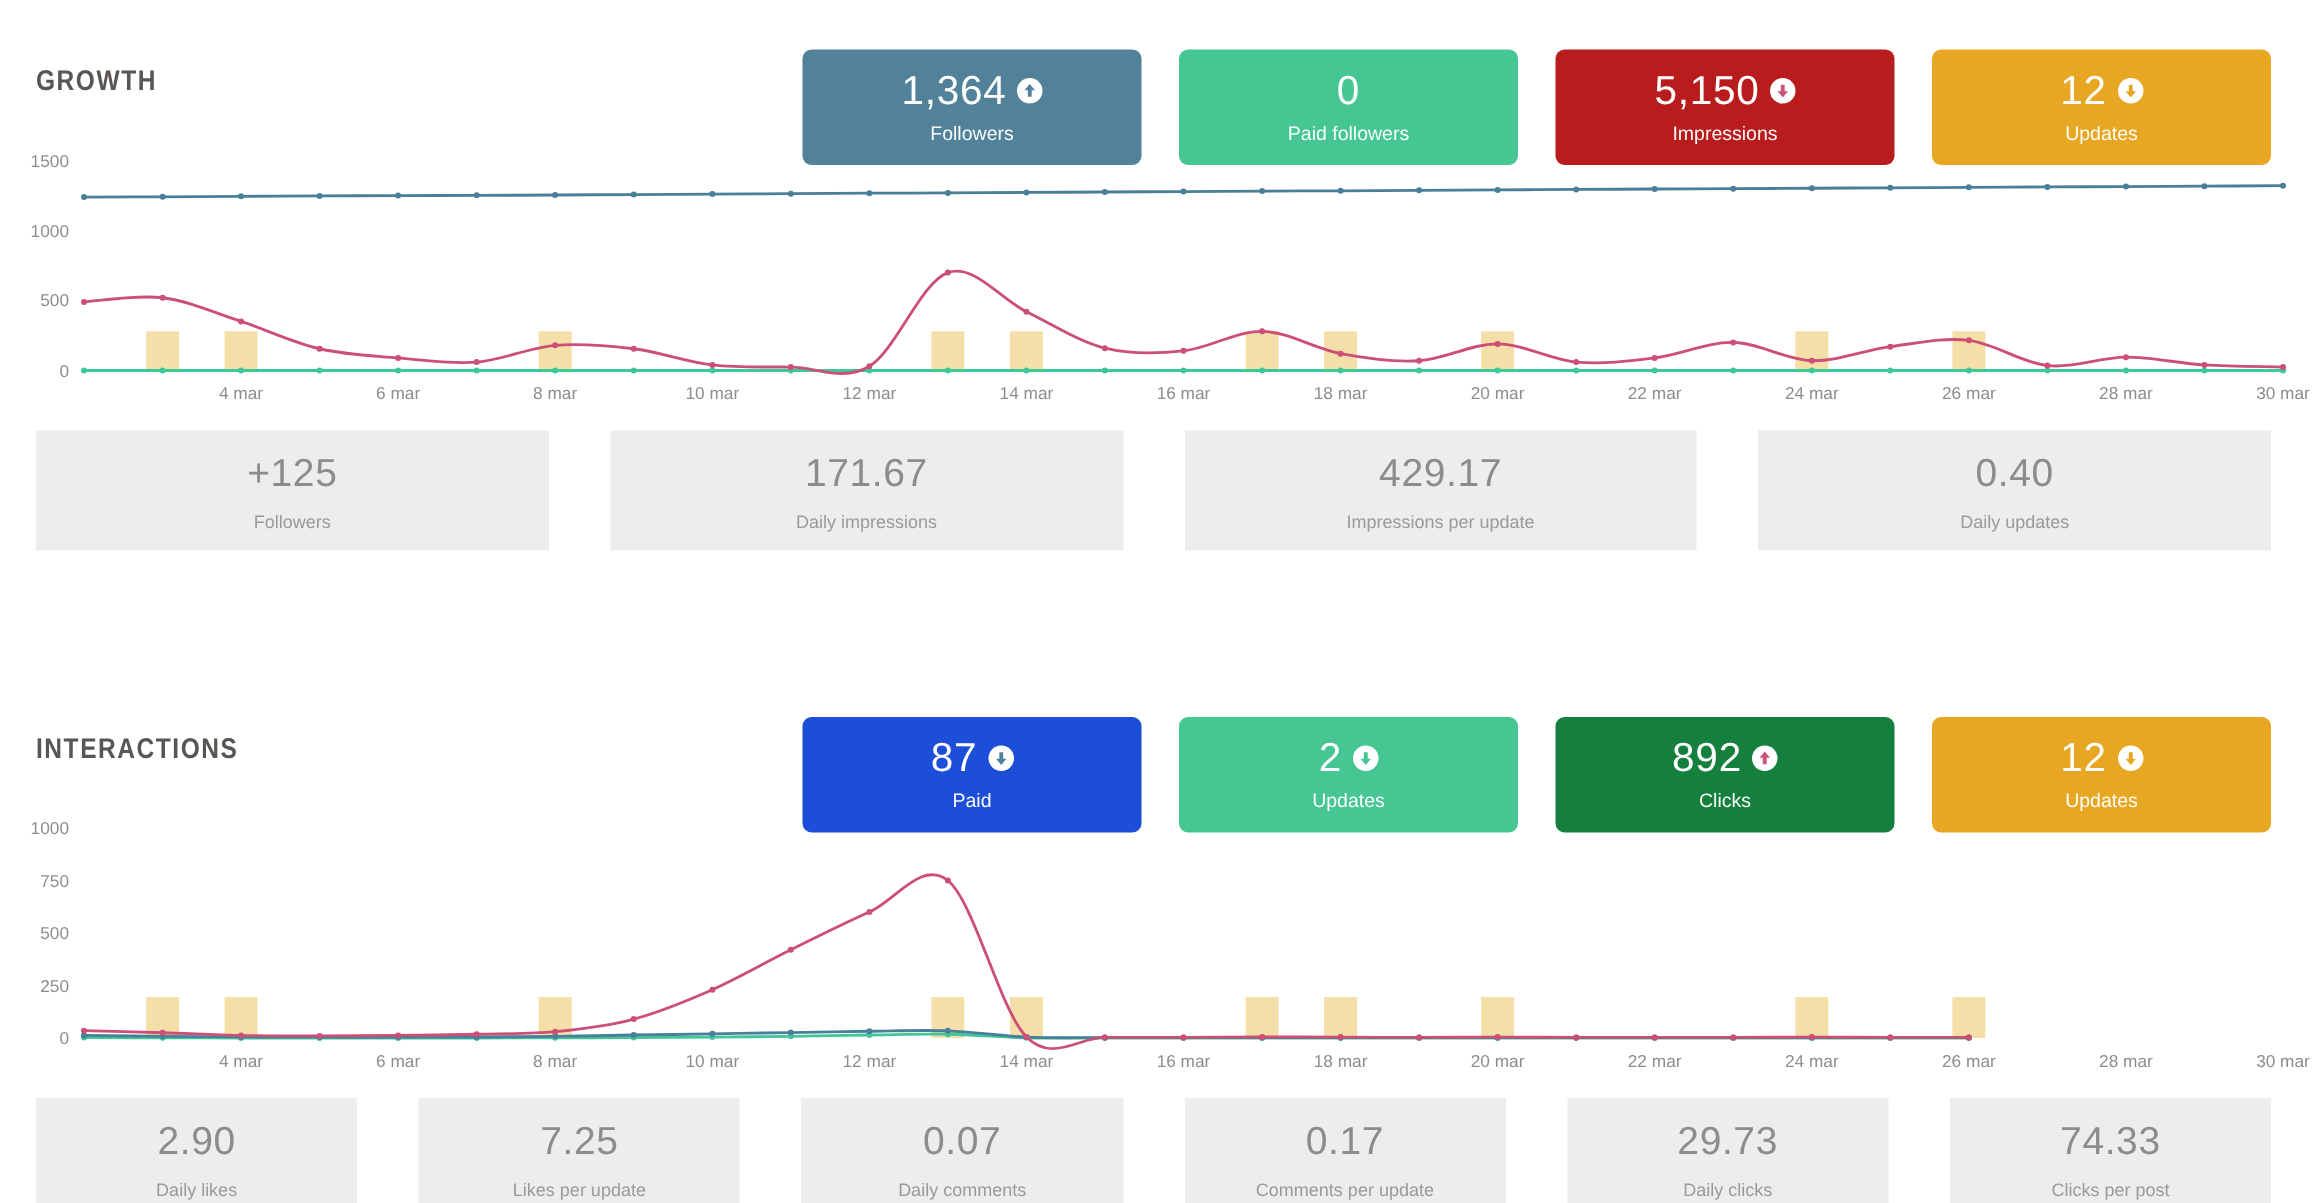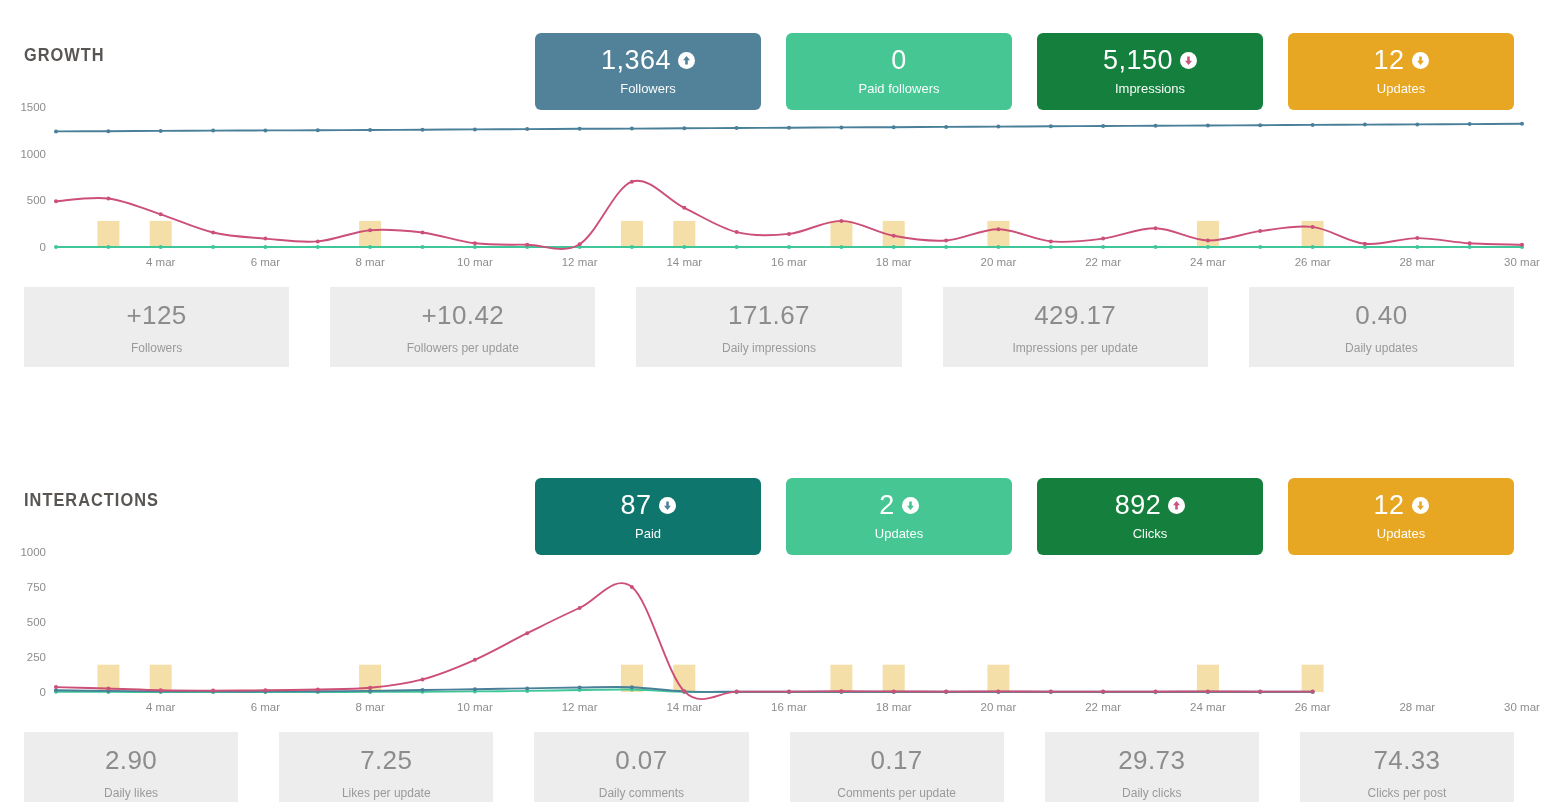--- a/index.html
+++ b/index.html
@@ -133,21 +133,21 @@
               </span>
             </div>
             <div class="kl">Followers</div>
           </div>
           <div class="kpi" style="background:#45c693">
             <div class="v-row">
               <span class="kv">0</span>
             </div>
             <div class="kl">Paid followers</div>
           </div>
-          <div class="kpi" style="background:#15803d">
+          <div class="kpi" style="background:#b91c1c">
             <div class="v-row">
               <span class="kv">5,150</span>
               <span class="arrow">
                 <svg width="17" height="17" viewBox="0 0 17 17">
                   <path d="M8.5 13 L5 8.8 H7.2 V4.5 H9.8 V8.8 H12 Z" fill="#cc5480"></path>
                 </svg>
               </span>
             </div>
             <div class="kl">Impressions</div>
           </div>
@@ -286,43 +286,39 @@
           <text x="1522.0" y="181" text-anchor="middle" font-size="11.5" fill="#8d8d8d" font-family="Liberation Sans, sans-serif">30 mar</text>
         </svg>
       </div>
       <div class="spacer-sm"></div>
       <div class="metrics">
         <div class="metric">
           <div class="mv">+125</div>
           <div class="ml">Followers</div>
         </div>
         <div class="metric">
-          <div class="mv">+10.42</div>
-          <div class="ml">Followers per update</div>
-        </div>
-        <div class="metric">
           <div class="mv">171.67</div>
           <div class="ml">Daily impressions</div>
         </div>
         <div class="metric">
           <div class="mv">429.17</div>
           <div class="ml">Impressions per update</div>
         </div>
         <div class="metric">
           <div class="mv">0.40</div>
           <div class="ml">Daily updates</div>
         </div>
       </div>
     </div>
     <div class="spacer"></div>
     <div class="section">
       <div class="head-row">
         <div class="section-title">INTERACTIONS</div>
         <div class="kpi-strip">
-          <div class="kpi" style="background:#0f766e">
+          <div class="kpi" style="background:#1d4ed8">
             <div class="v-row">
               <span class="kv">87</span>
               <span class="arrow">
                 <svg width="17" height="17" viewBox="0 0 17 17">
                   <path d="M8.5 13 L5 8.8 H7.2 V4.5 H9.8 V8.8 H12 Z" fill="#528299"></path>
                 </svg>
               </span>
             </div>
             <div class="kl">Paid</div>
           </div>

